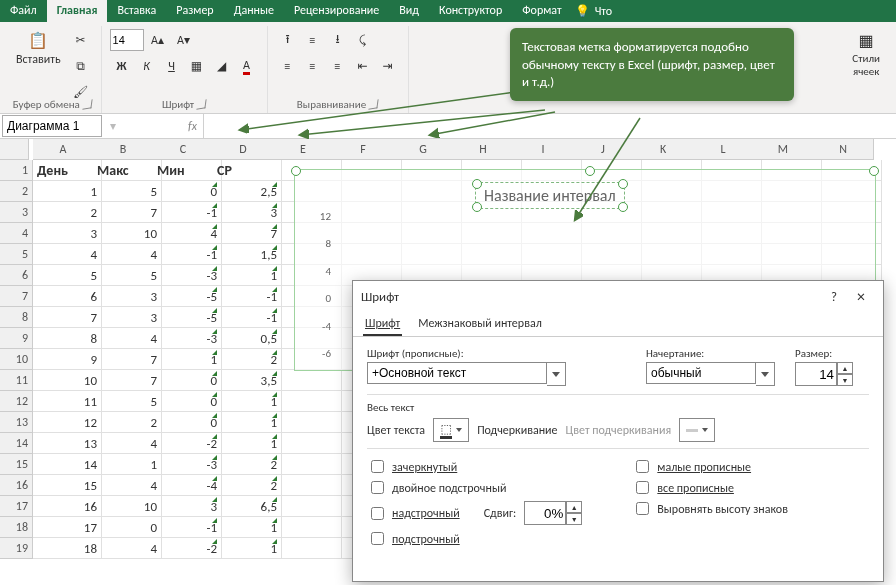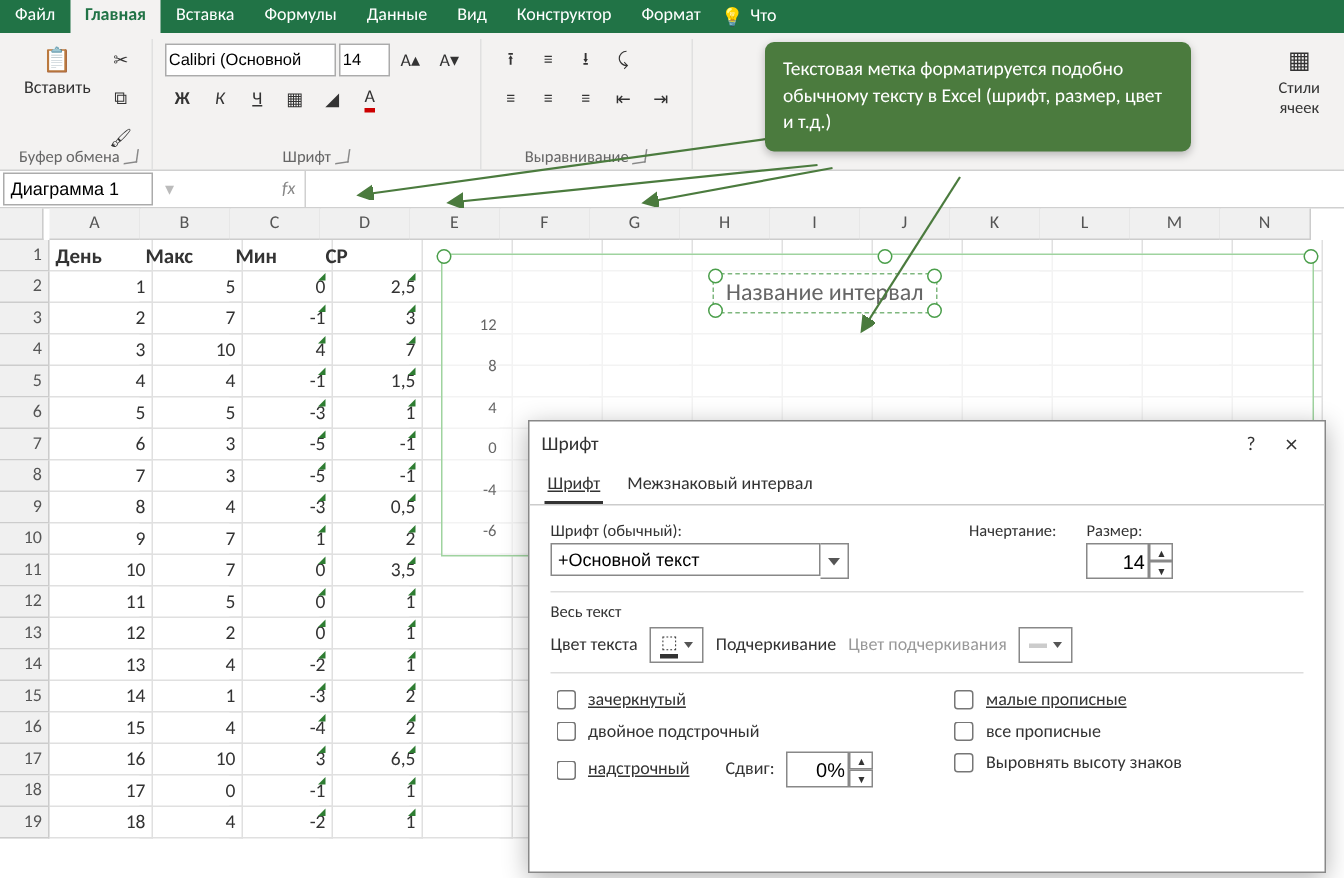--- a/index.html
+++ b/index.html
@@ -69,22 +69,23 @@
 .colorbtn .sw{width:12px;height:3px;background:#c00}
 .colorbtn::after{content:"";border-left:3px solid transparent;border-right:3px solid transparent;border-top:4px solid #555;margin-left:3px}
 </style>
 </head>
 <body>
 
 <div class="titlebar">
   <div class="tab">Файл</div>
   <div class="tab active">Главная</div>
   <div class="tab">Вставка</div>
-  <div class="tab">Формулы</div>
+  <div class="tab">Размер</div>
   <div class="tab">Данные</div>
+  <div class="tab">Рецензирование</div>
   <div class="tab">Вид</div>
   <div class="tab">Конструктор</div>
   <div class="tab">Формат</div>
   <div class="tell">
       <span>💡</span>
       <span>Что</span>
     </div>
 </div>
 
 <div class="ribbon">
@@ -109,21 +110,20 @@
     <div class="label">
         <span>Буфер обмена</span>
         <span class="launcher"></span>
       </div>
   </div>
 
   <div class="rgroup">
     <div class="body">
         <div class="fontbox">
       <div class="fontrow">
-        <input class="finput" style="width: 108px;" value="Calibri (Основной">
         <input class="finput" style="width: 28px;" value="14">
         <div class="smbtn">A▴</div>
         <div class="smbtn">A▾</div>
       </div>
       <div class="fontrow strip">
         <div class="smbtn" style="font-weight:700">Ж</div>
         <div class="smbtn" style="font-style:italic">К</div>
         <div class="smbtn" style="text-decoration:underline">Ч</div>
         <div class="smbtn">▦</div>
         <div class="smbtn">
@@ -561,29 +561,33 @@
     <span style="padding:0 10px;cursor:pointer">?</span>
     <span style="padding:0 10px;cursor:pointer;font-size:16px">×</span>
   </div>
   <div class="tabs">
     <div class="dtab active">Шрифт</div>
     <div class="dtab">Межзнаковый интервал</div>
   </div>
   <div class="content">
     <div class="drow">
       <div class="dcol">
-        <span class="dlabel">Шрифт (обычный):</span>
+        <span class="dlabel">Шрифт (прописные):</span>
         <div class="dsel">
             <input style="width: 170px;" value="+Основной текст">
             <div class="dd"></div>
           </div>
       </div>
       <div style="width:40px"></div>
       <div class="dcol">
         <span class="dlabel">Начертание:</span>
+        <div class="dsel">
+            <input style="width: 100px;" value="обычный">
+            <div class="dd"></div>
+          </div>
       </div>
       <div class="dcol">
         <span class="dlabel">Размер:</span>
         <div class="spin">
             <input value="14" style="">
             <div class="ar">
               <div>▲</div>
               <div>▼</div>
             </div>
           </div>
@@ -623,29 +627,33 @@
               </label>
             <span style="margin-left:16px">Сдвиг:</span>
             <div class="spin">
                 <input value="0%" style="">
                 <div class="ar">
                   <div>▲</div>
                   <div>▼</div>
                 </div>
               </div>
           </div>
+          <label class="cbx">
+              <input type="checkbox" style="">
+              <span style="text-decoration:underline">подстрочный</span>
+            </label>
         </div>
         <div>
           <label class="cbx">
               <input type="checkbox" style="">
               <span style="text-decoration:underline">малые прописные</span>
             </label>
           <label class="cbx">
               <input type="checkbox" style="">
-              <span style="">все прописные</span>
+              <span style="text-decoration:underline">все прописные</span>
             </label>
           <label class="cbx">
               <input type="checkbox" style="">
               <span>Выровнять высоту знаков</span>
             </label>
         </div>
       </div>
     </div>
   </div>
 </div>

